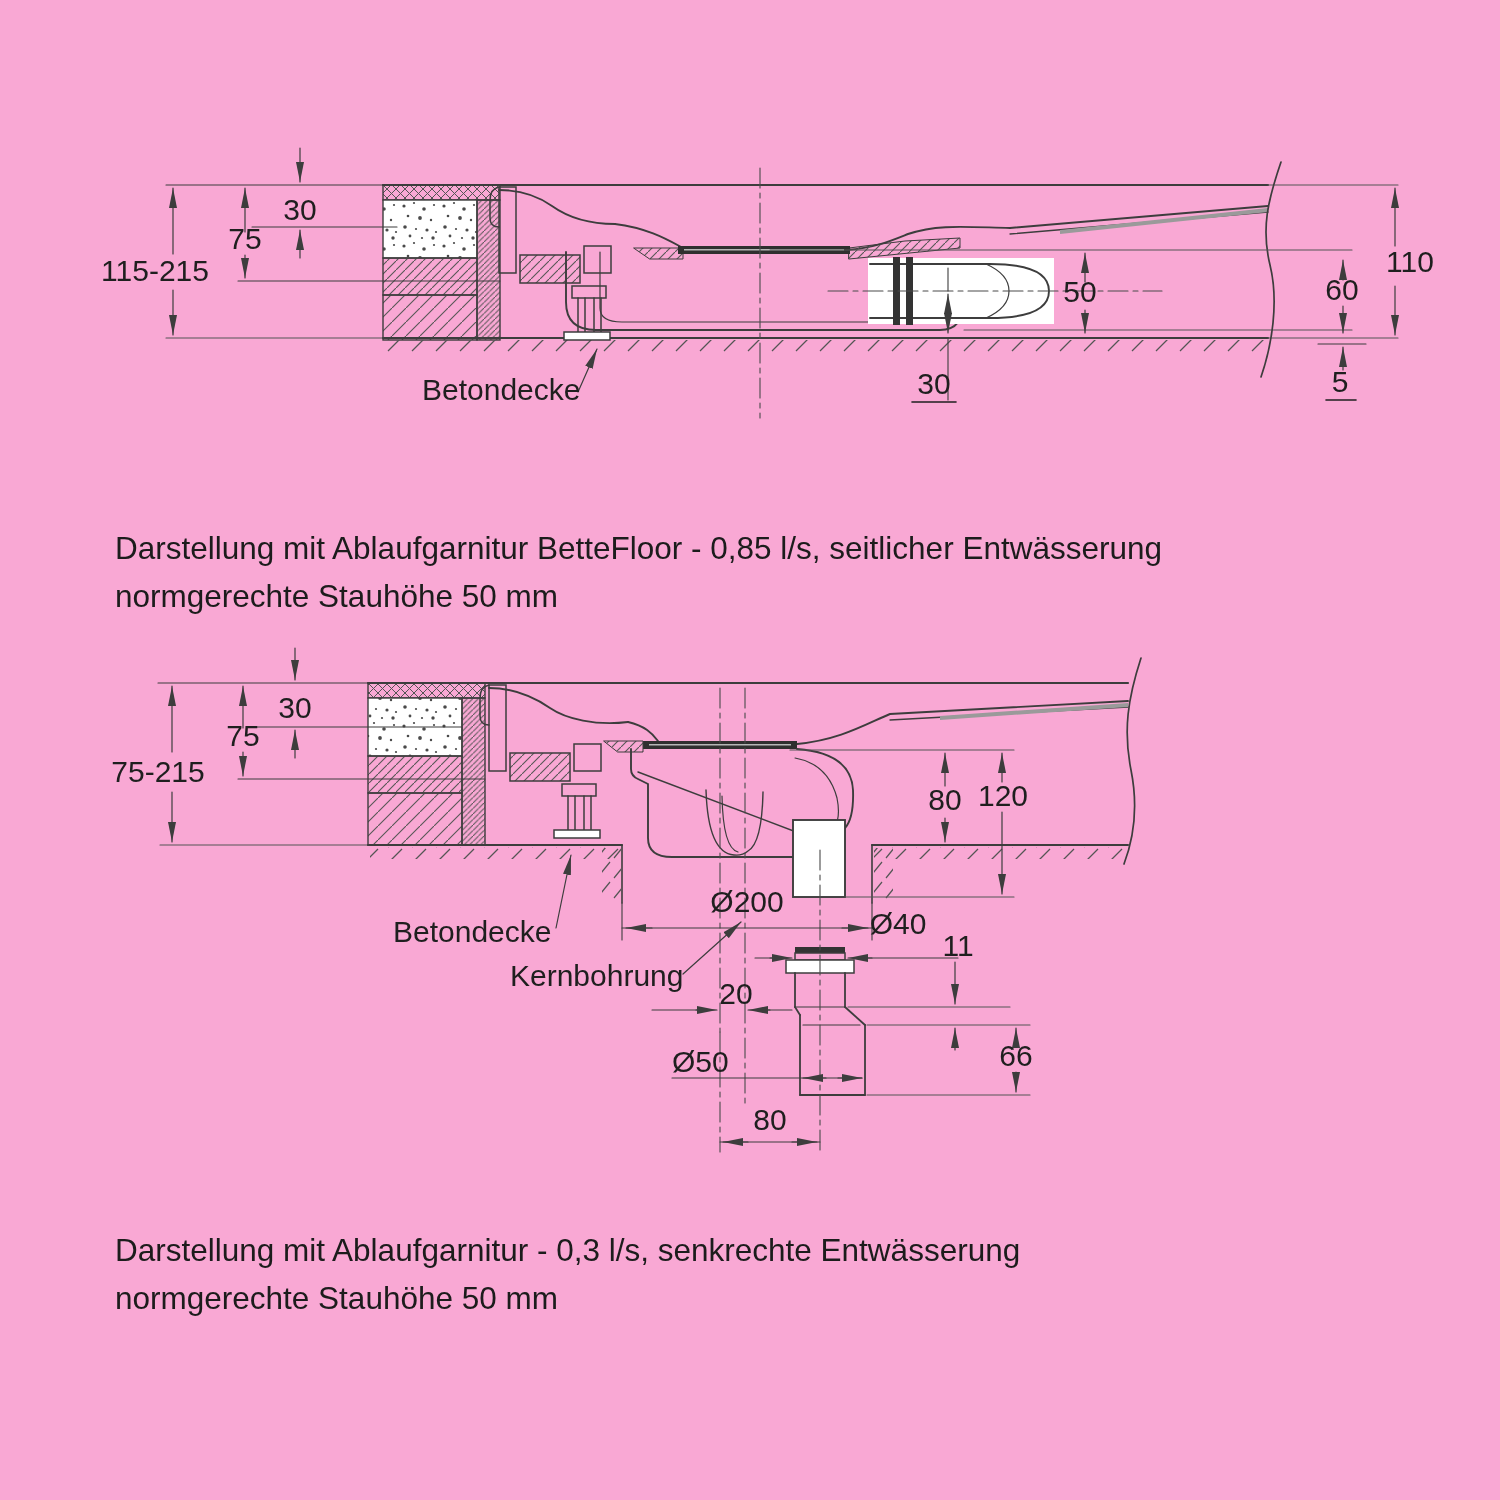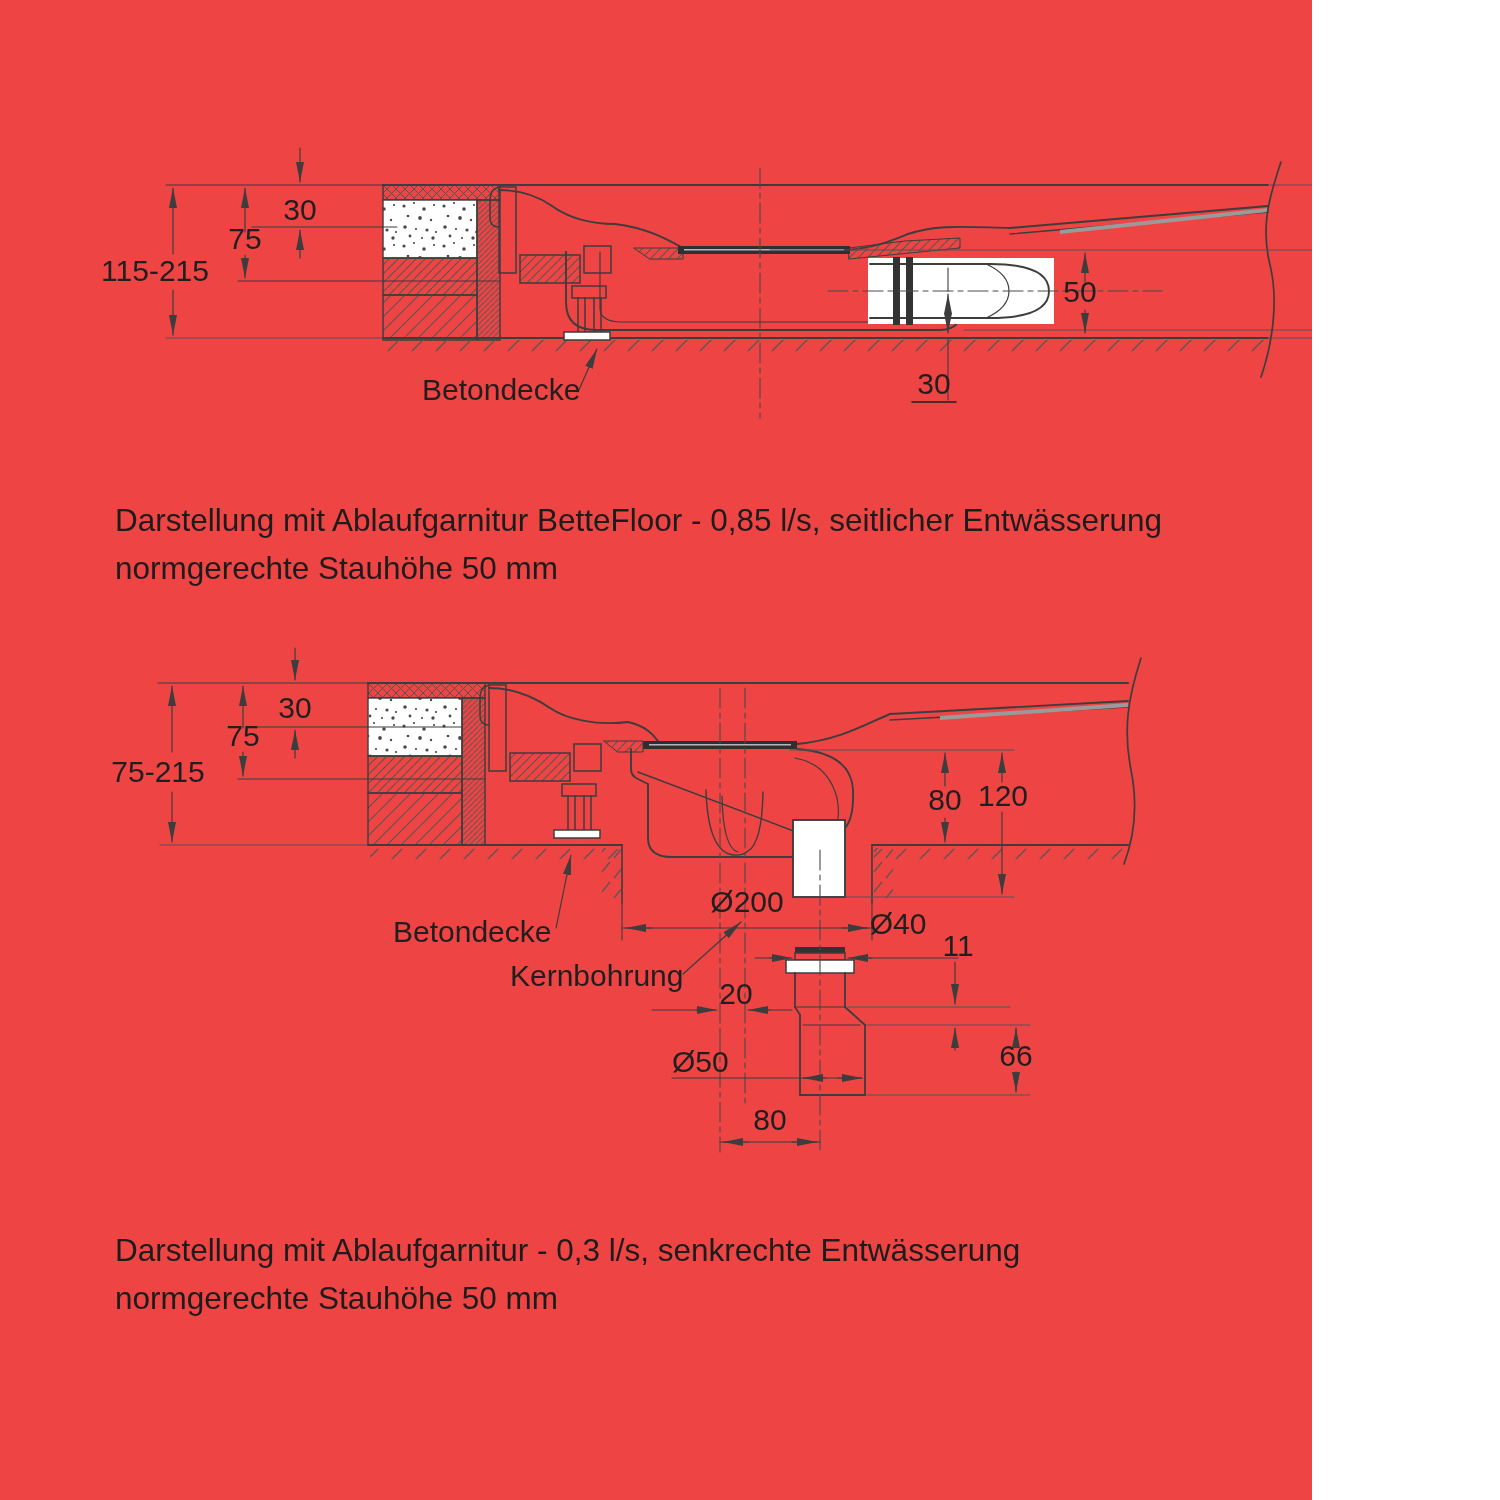--- a/index.html
+++ b/index.html
@@ -1,23 +1,23 @@
 <!DOCTYPE html>
 <html><head>
 <meta charset="utf-8">
 <style>
   html,body{margin:0;padding:0;background:#ffffff;}
-  #stage{position:relative;width:1312px;height:1500px;background:#ef4444;overflow:hidden;
+  #stage{position:relative;width:1500px;height:1500px;background:#f9a8d4;overflow:hidden;
          font-family:"Liberation Sans", sans-serif;}
   svg{position:absolute;left:0;top:0;}
   svg text{font-family:"Liberation Sans", sans-serif;fill:#1f1f1f;}
   .dimtxt{font-size:30px;}
   .caption{position:absolute;left:115px;color:#1c1c1c;font-size:31.5px;line-height:48px;
            letter-spacing:0px;white-space:nowrap;}
-  .cap1{top:496px;}
+  .cap1{top:524px;}
   .cap2{top:1226px;}
 </style>
 </head>
 <body>
 
 <div id="stage">
 
 <svg width="1500" height="1500" viewBox="0 0 1500 1500">
   <defs>
     <marker id="ah" markerUnits="userSpaceOnUse" markerWidth="22" markerHeight="10" refX="20" refY="5" orient="auto">

